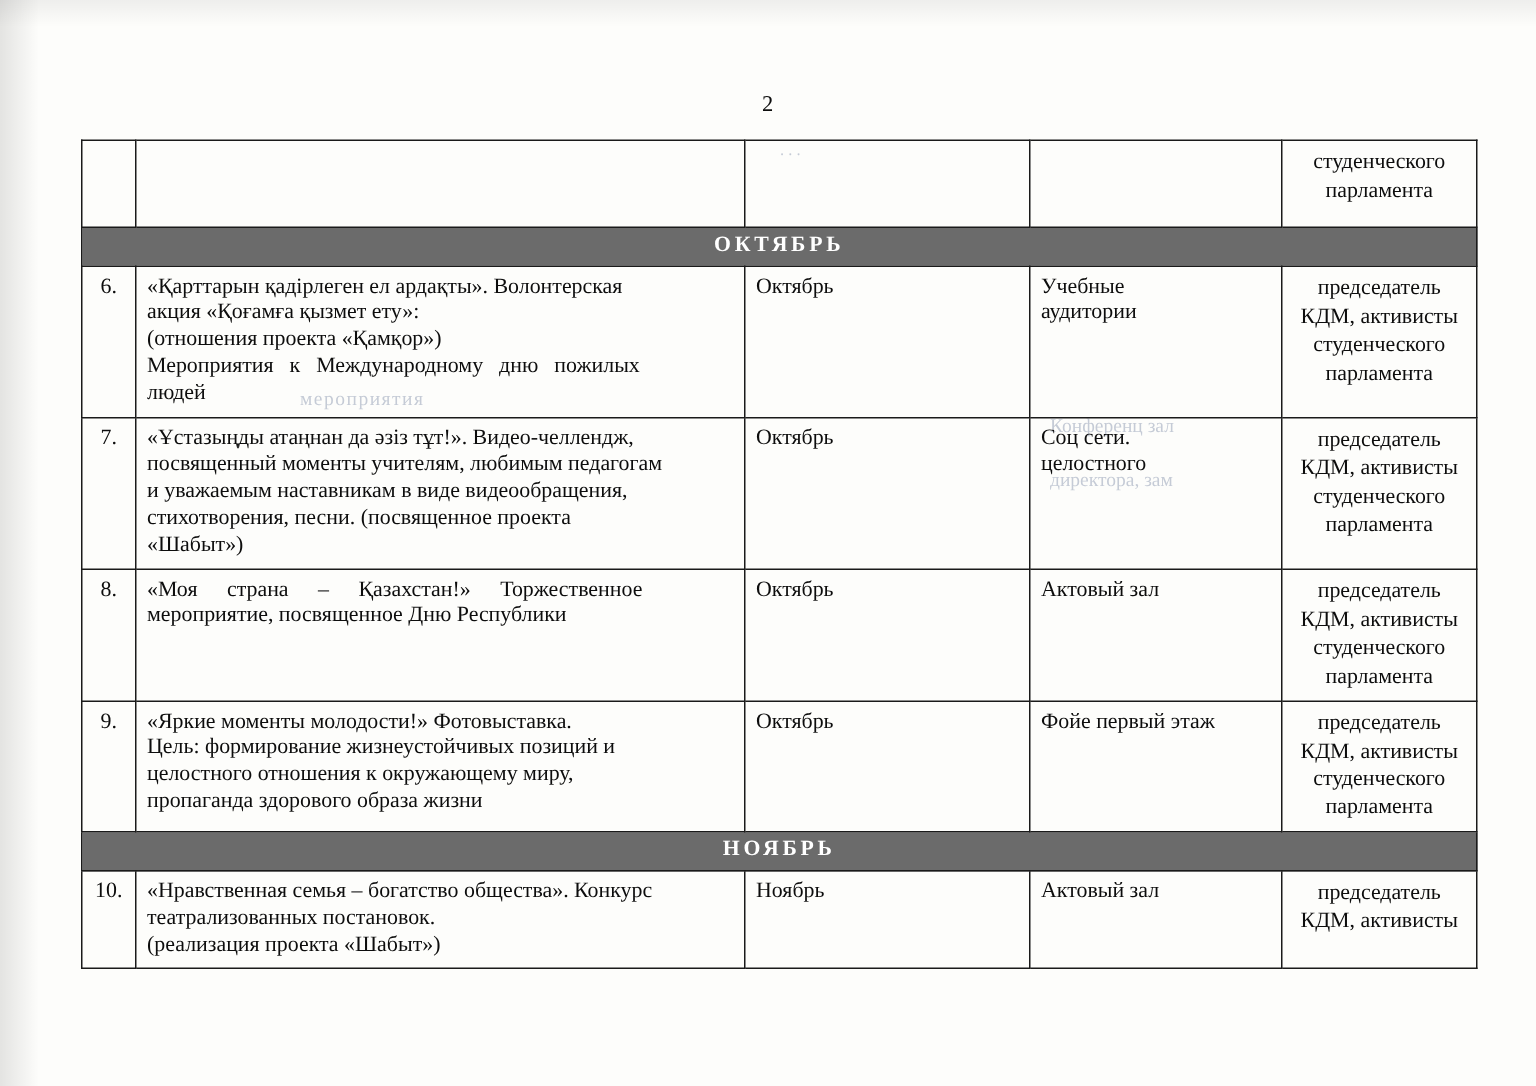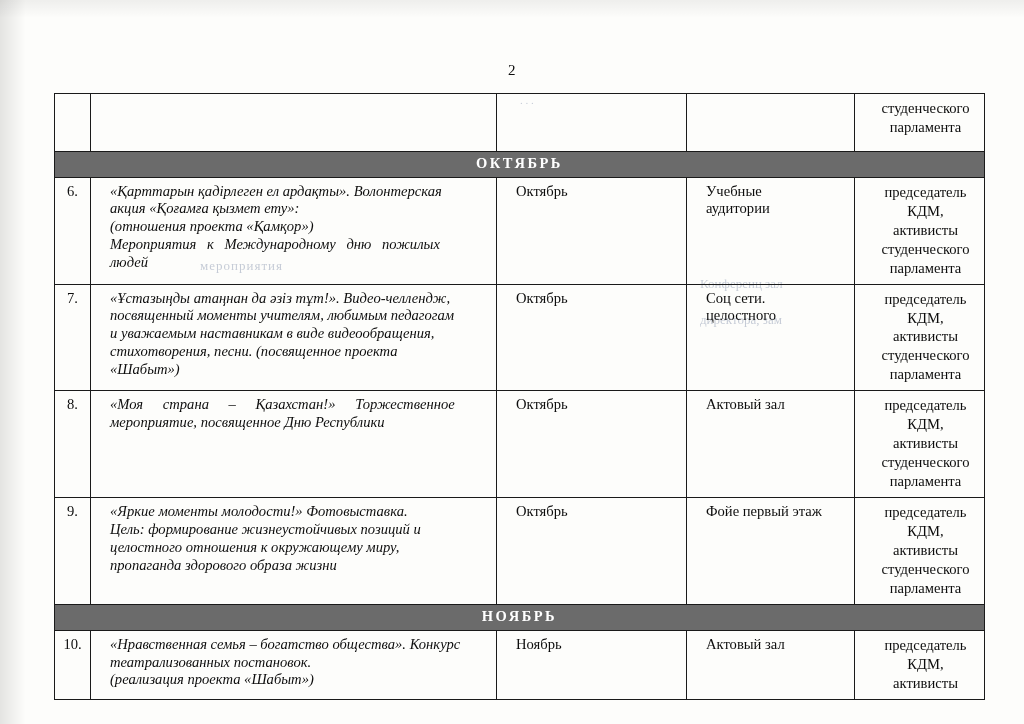--- a/index.html
+++ b/index.html
@@ -37,39 +37,38 @@
     position: absolute;
     left: 54px;
     top: 93px;
     width: 930px;
     border-collapse: collapse;
     table-layout: fixed;
   }
   .doc-table td {
     border: 1.4px solid #1a1a1a;
     vertical-align: top;
-    padding: 5px 7px 6px 19px;
+    padding: 5px 7px 6px 7px;
     font-size: 14.6px;
     line-height: 1.22;
   }
   col.c-num   { width: 36px; }
   col.c-event { width: 406px; }
   col.c-date  { width: 190px; }
   col.c-place { width: 168px; }
   col.c-resp  { width: 130px; }
 
   td.num {
     text-align: center;
     padding-left: 2px;
     padding-right: 2px;
   }
   td.event {
     text-align: justify;
     hyphens: auto;
-    font-style: italic;
   }
   td.resp {
     text-align: center;
     line-height: 1.30;
   }
   td.place { }
   td.date { }
 
   .month-row td {
     background: #6b6b6b;

